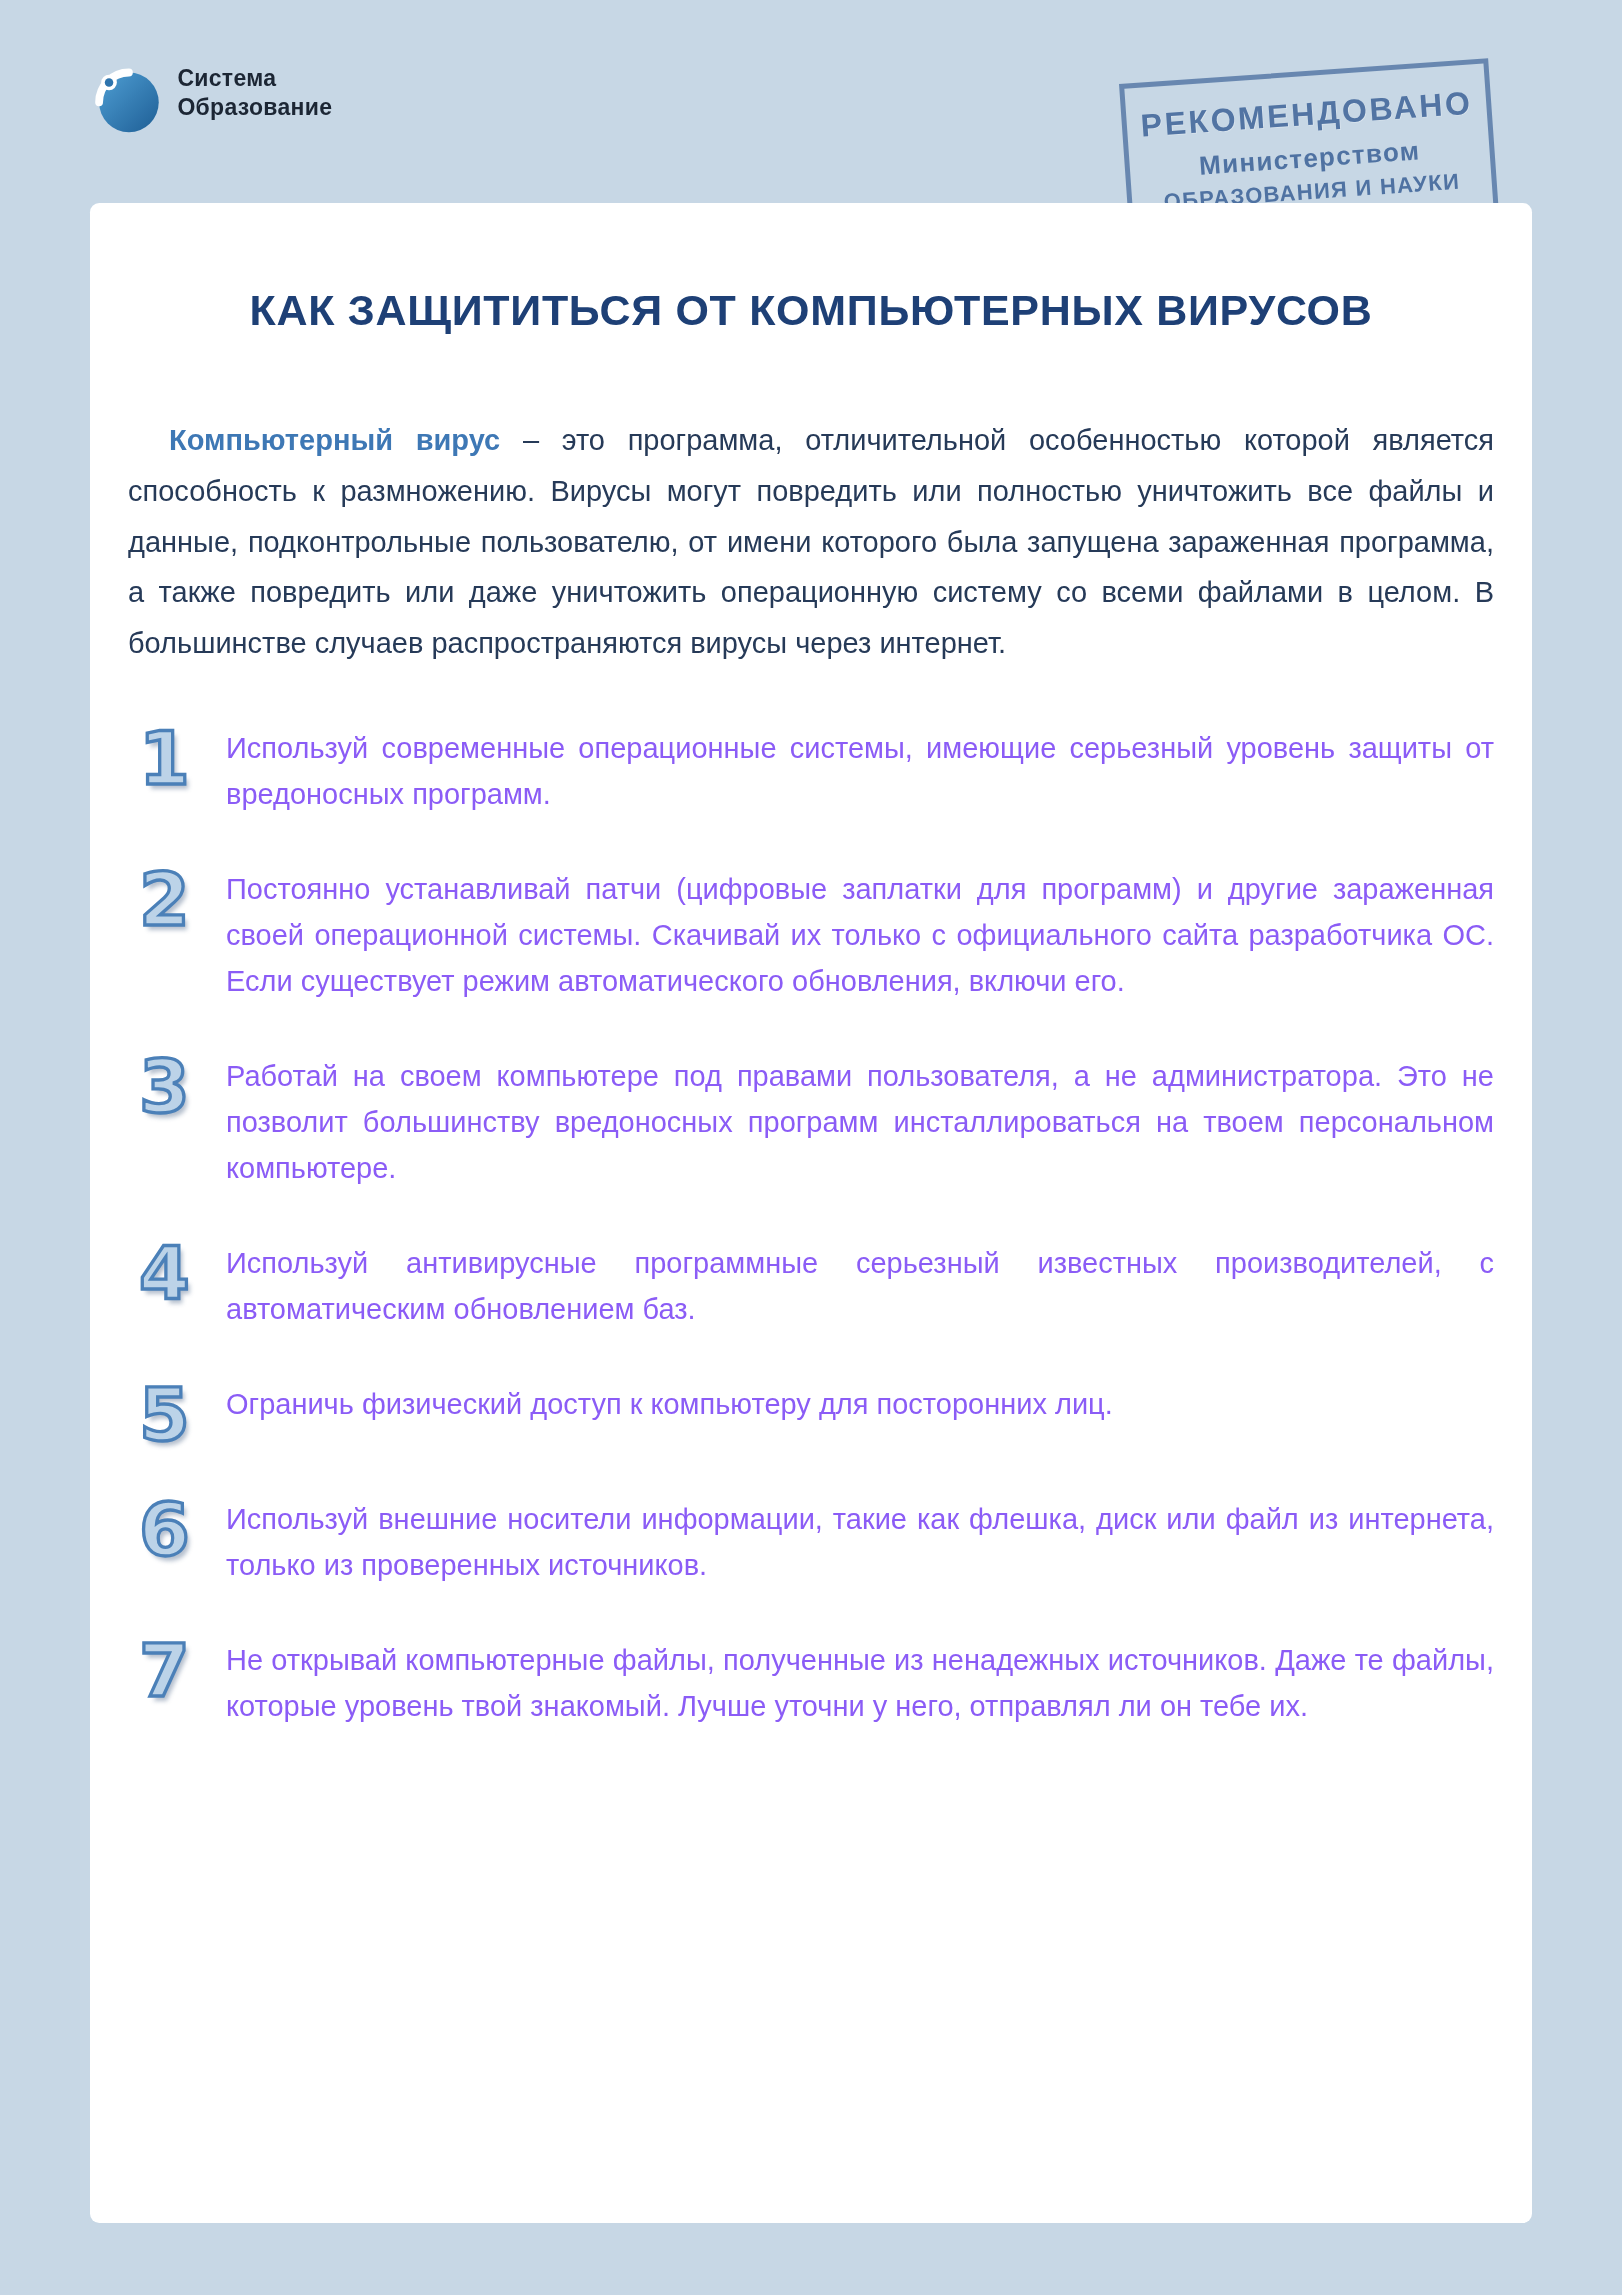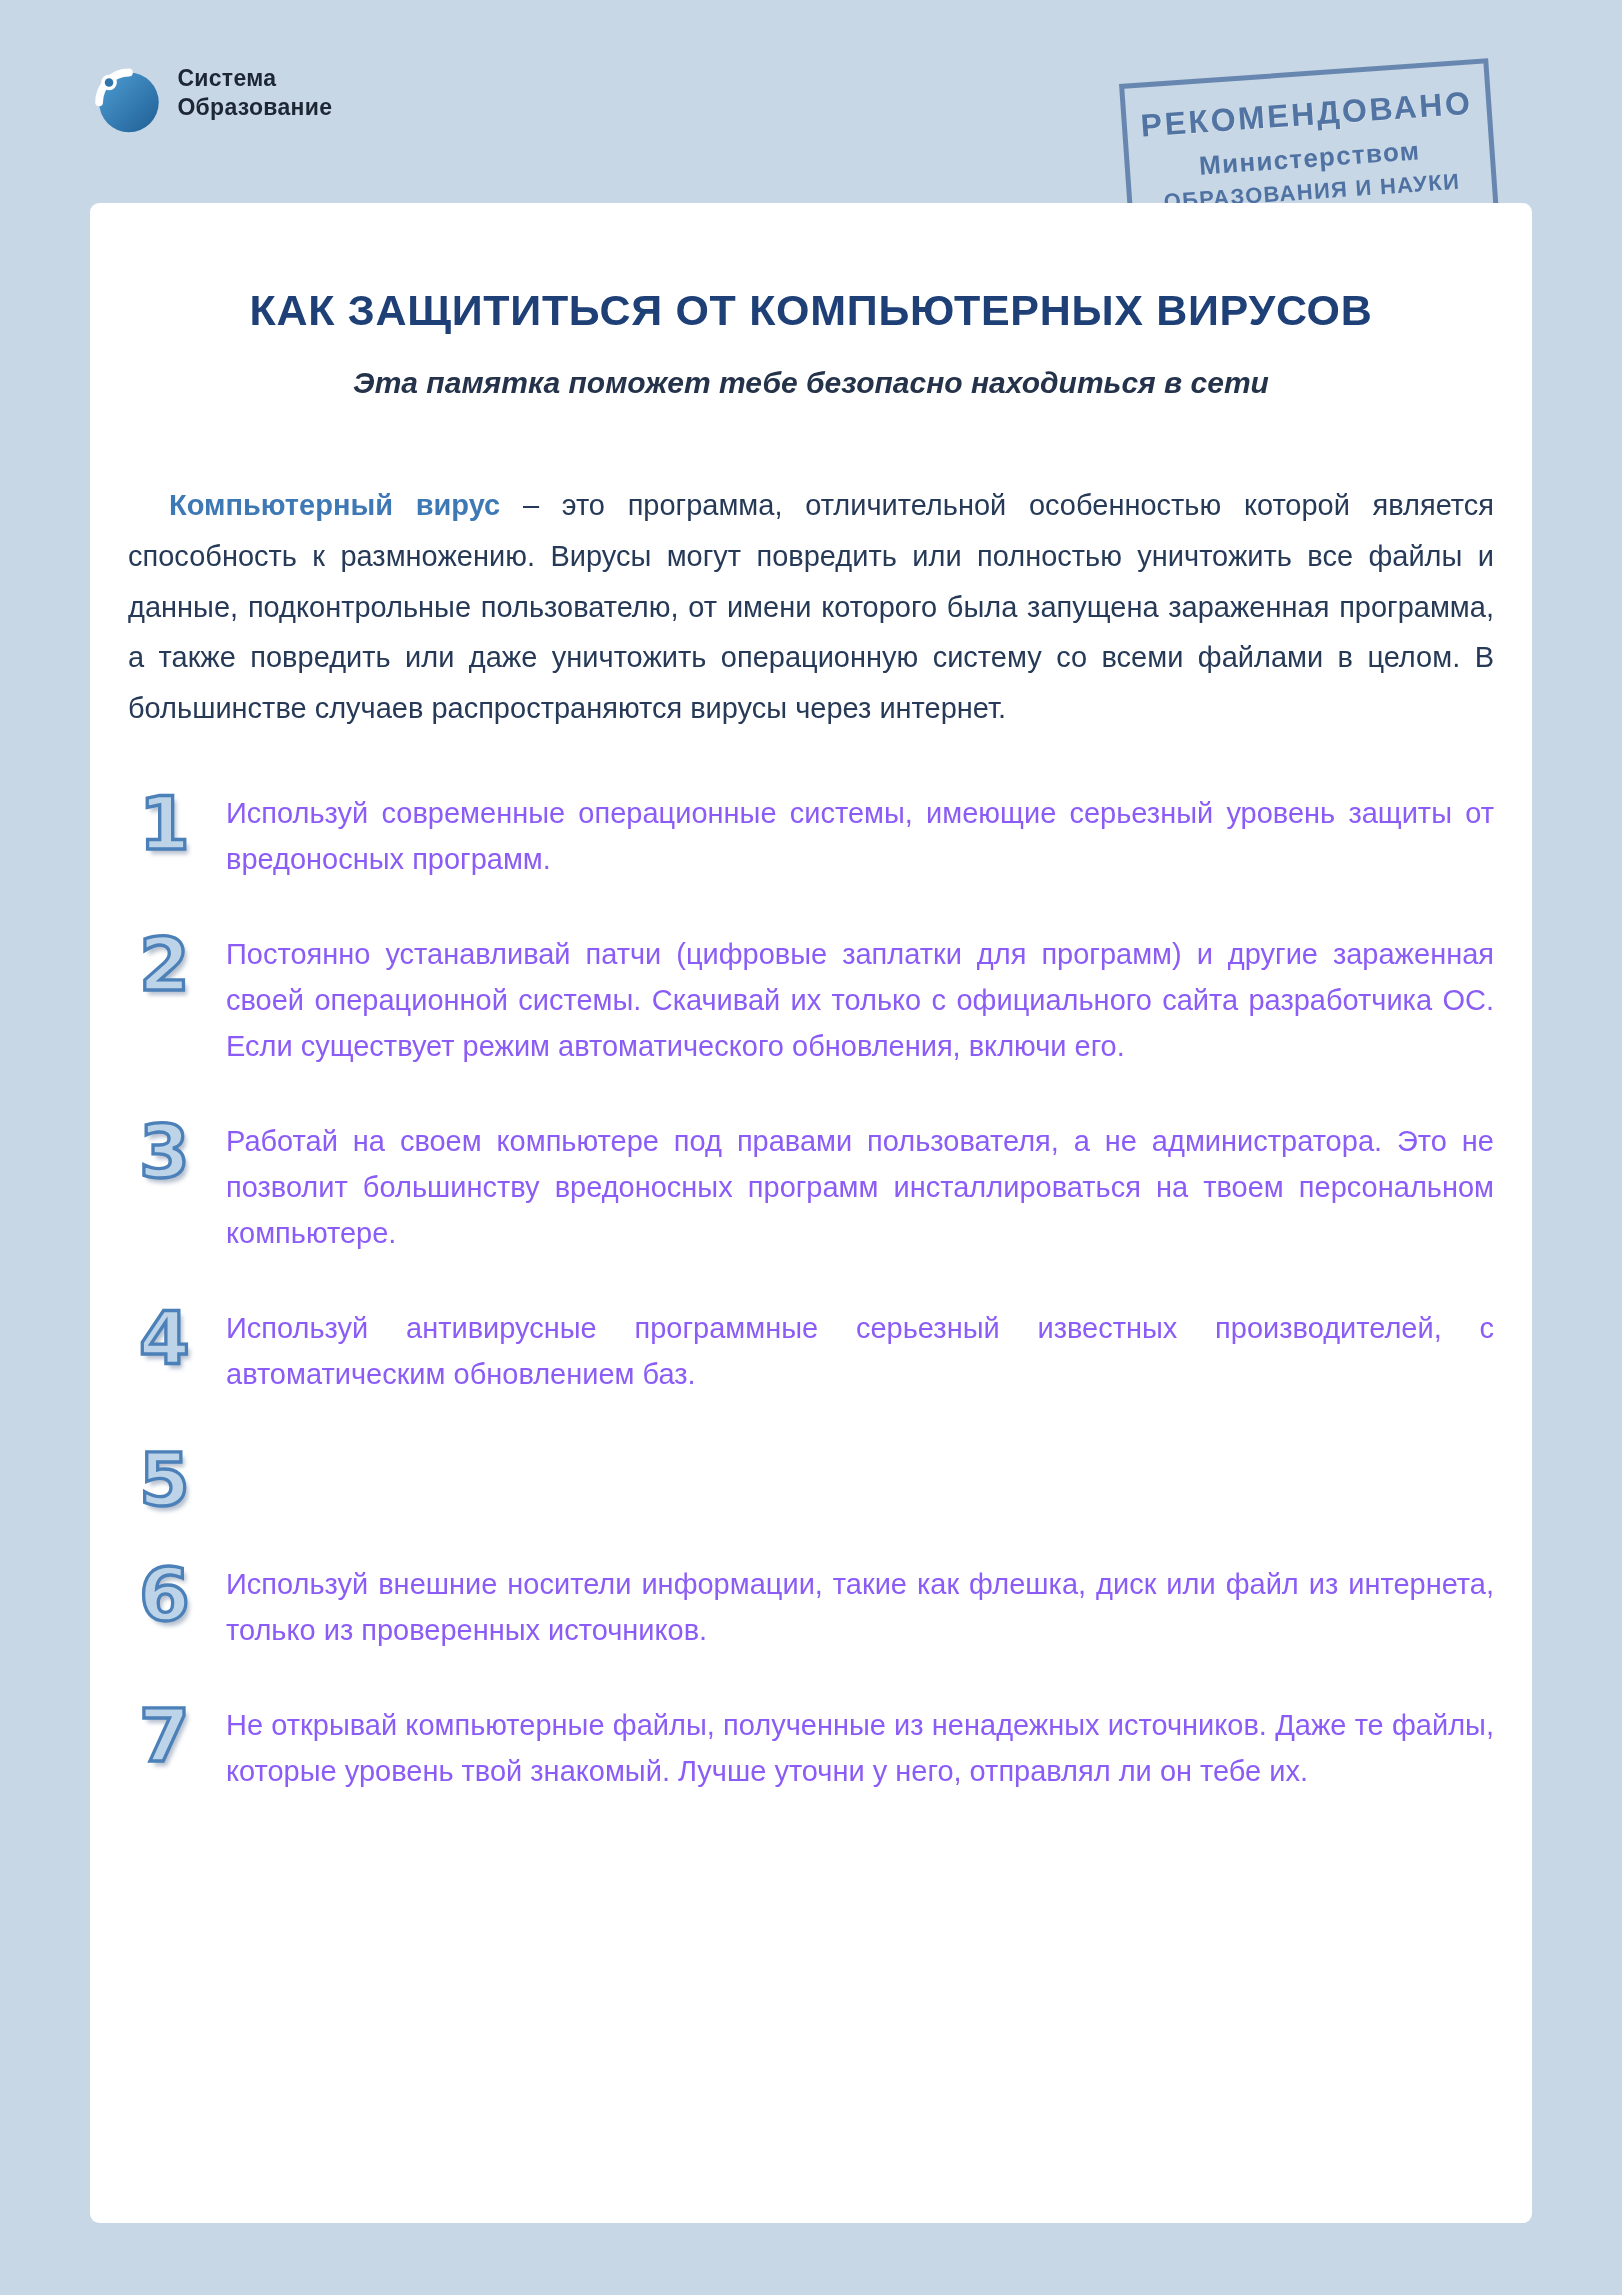--- a/index.html
+++ b/index.html
@@ -177,21 +177,20 @@
   <div class="stamp">
     <div class="st1">РЕКОМЕНДОВАНО</div>
     <div class="st2">Министерством</div>
     <div class="st3">ОБРАЗОВАНИЯ И НАУКИ</div>
   </div>
 
   <div class="card">
 
     <div class="title">КАК ЗАЩИТИТЬСЯ ОТ КОМПЬЮТЕРНЫХ ВИРУСОВ</div>
 
-    <div class="subtitle">Эта памятка поможет тебе безопасно находиться в сети</div>
 
     <p class="intro">
       <span class="lead">Компьютерный вирус</span><span> – это программа, отличительной особенностью которой является способность к размножению. Вирусы могут повредить или полностью уничтожить все файлы и данные, подконтрольные пользователю, от имени которого была запущена зараженная программа, а также повредить или даже уничтожить операционную систему со всеми файлами в целом. В большинстве случаев распространяются вирусы через интернет.</span>
     </p>
 
 
     <div class="list">
 
       <div class="item">
         <div class="num">1</div>
@@ -208,20 +207,21 @@
         <div class="itxt">Работай на своем компьютере под правами пользователя, а не администратора. Это не позволит большинству вредоносных программ инсталлироваться на твоем персональном компьютере.</div>
       </div>
 
       <div class="item">
         <div class="num">4</div>
         <div class="itxt">Используй антивирусные программные серьезный известных производителей, с автоматическим обновлением баз.</div>
       </div>
 
       <div class="item">
         <div class="num">5</div>
+        <div class="itxt">Ограничь физический доступ к компьютеру для посторонних лиц.</div>
       </div>
 
       <div class="item">
         <div class="num">6</div>
         <div class="itxt">Используй внешние носители информации, такие как флешка, диск или файл из интернета, только из проверенных источников.</div>
       </div>
 
       <div class="item">
         <div class="num">7</div>
         <div class="itxt">Не открывай компьютерные файлы, полученные из ненадежных источников. Даже те файлы, которые уровень твой знакомый. Лучше уточни у него, отправлял ли он тебе их.</div>

